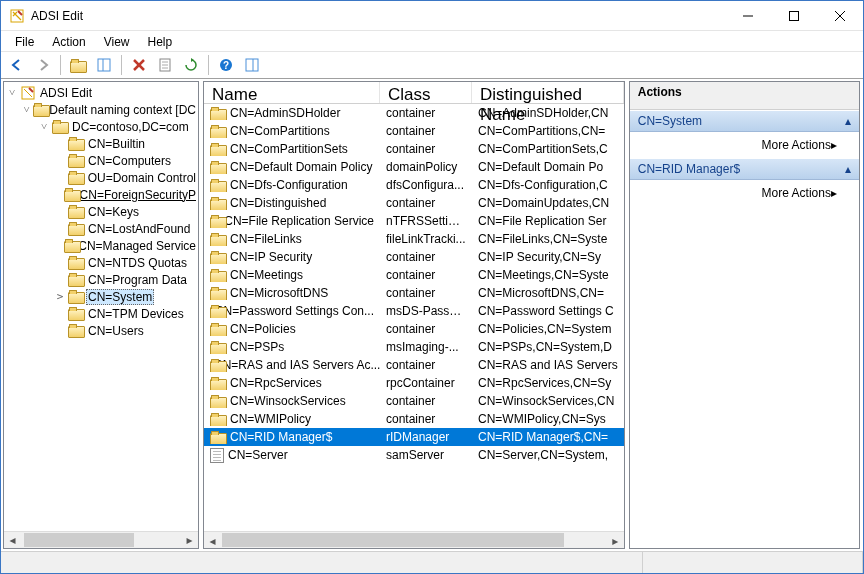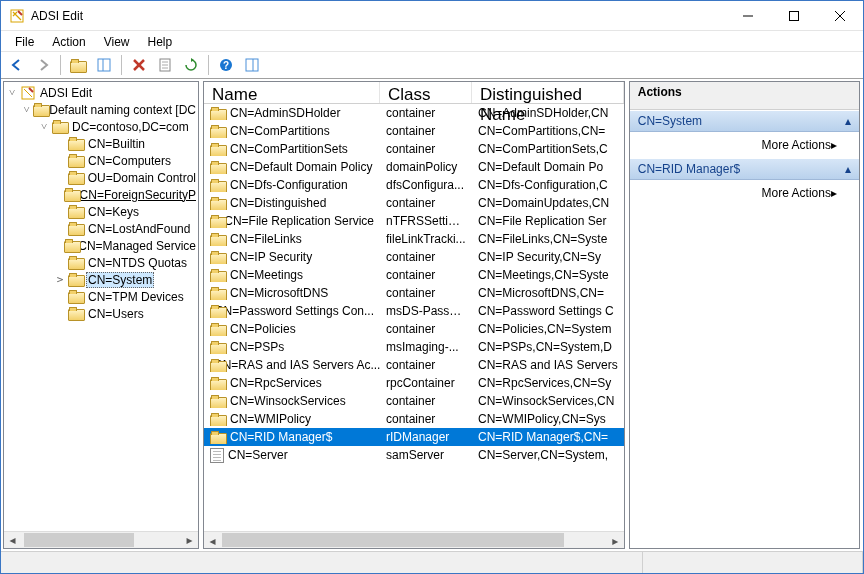--- a/index.html
+++ b/index.html
@@ -233,20 +233,25 @@
         <div class="tree-row" style="padding-left: 50px;">
           <span class="exp"></span>
           <span class="folder-ic"></span>
           <span class="lbl">CN=Managed Service</span>
         </div>
         <div class="tree-row" style="padding-left: 50px;">
           <span class="exp"></span>
           <span class="folder-ic"></span>
           <span class="lbl">CN=NTDS Quotas</span>
         </div>
+        <div class="tree-row" style="padding-left: 50px;">
+          <span class="exp"></span>
+          <span class="folder-ic"></span>
+          <span class="lbl">CN=Program Data</span>
+        </div>
         <div class="tree-row selected" style="padding-left: 50px;">
           <span class="exp">&gt;</span>
           <span class="folder-ic"></span>
           <span class="lbl">CN=System</span>
         </div>
         <div class="tree-row" style="padding-left: 50px;">
           <span class="exp"></span>
           <span class="folder-ic"></span>
           <span class="lbl">CN=TPM Devices</span>
         </div>

